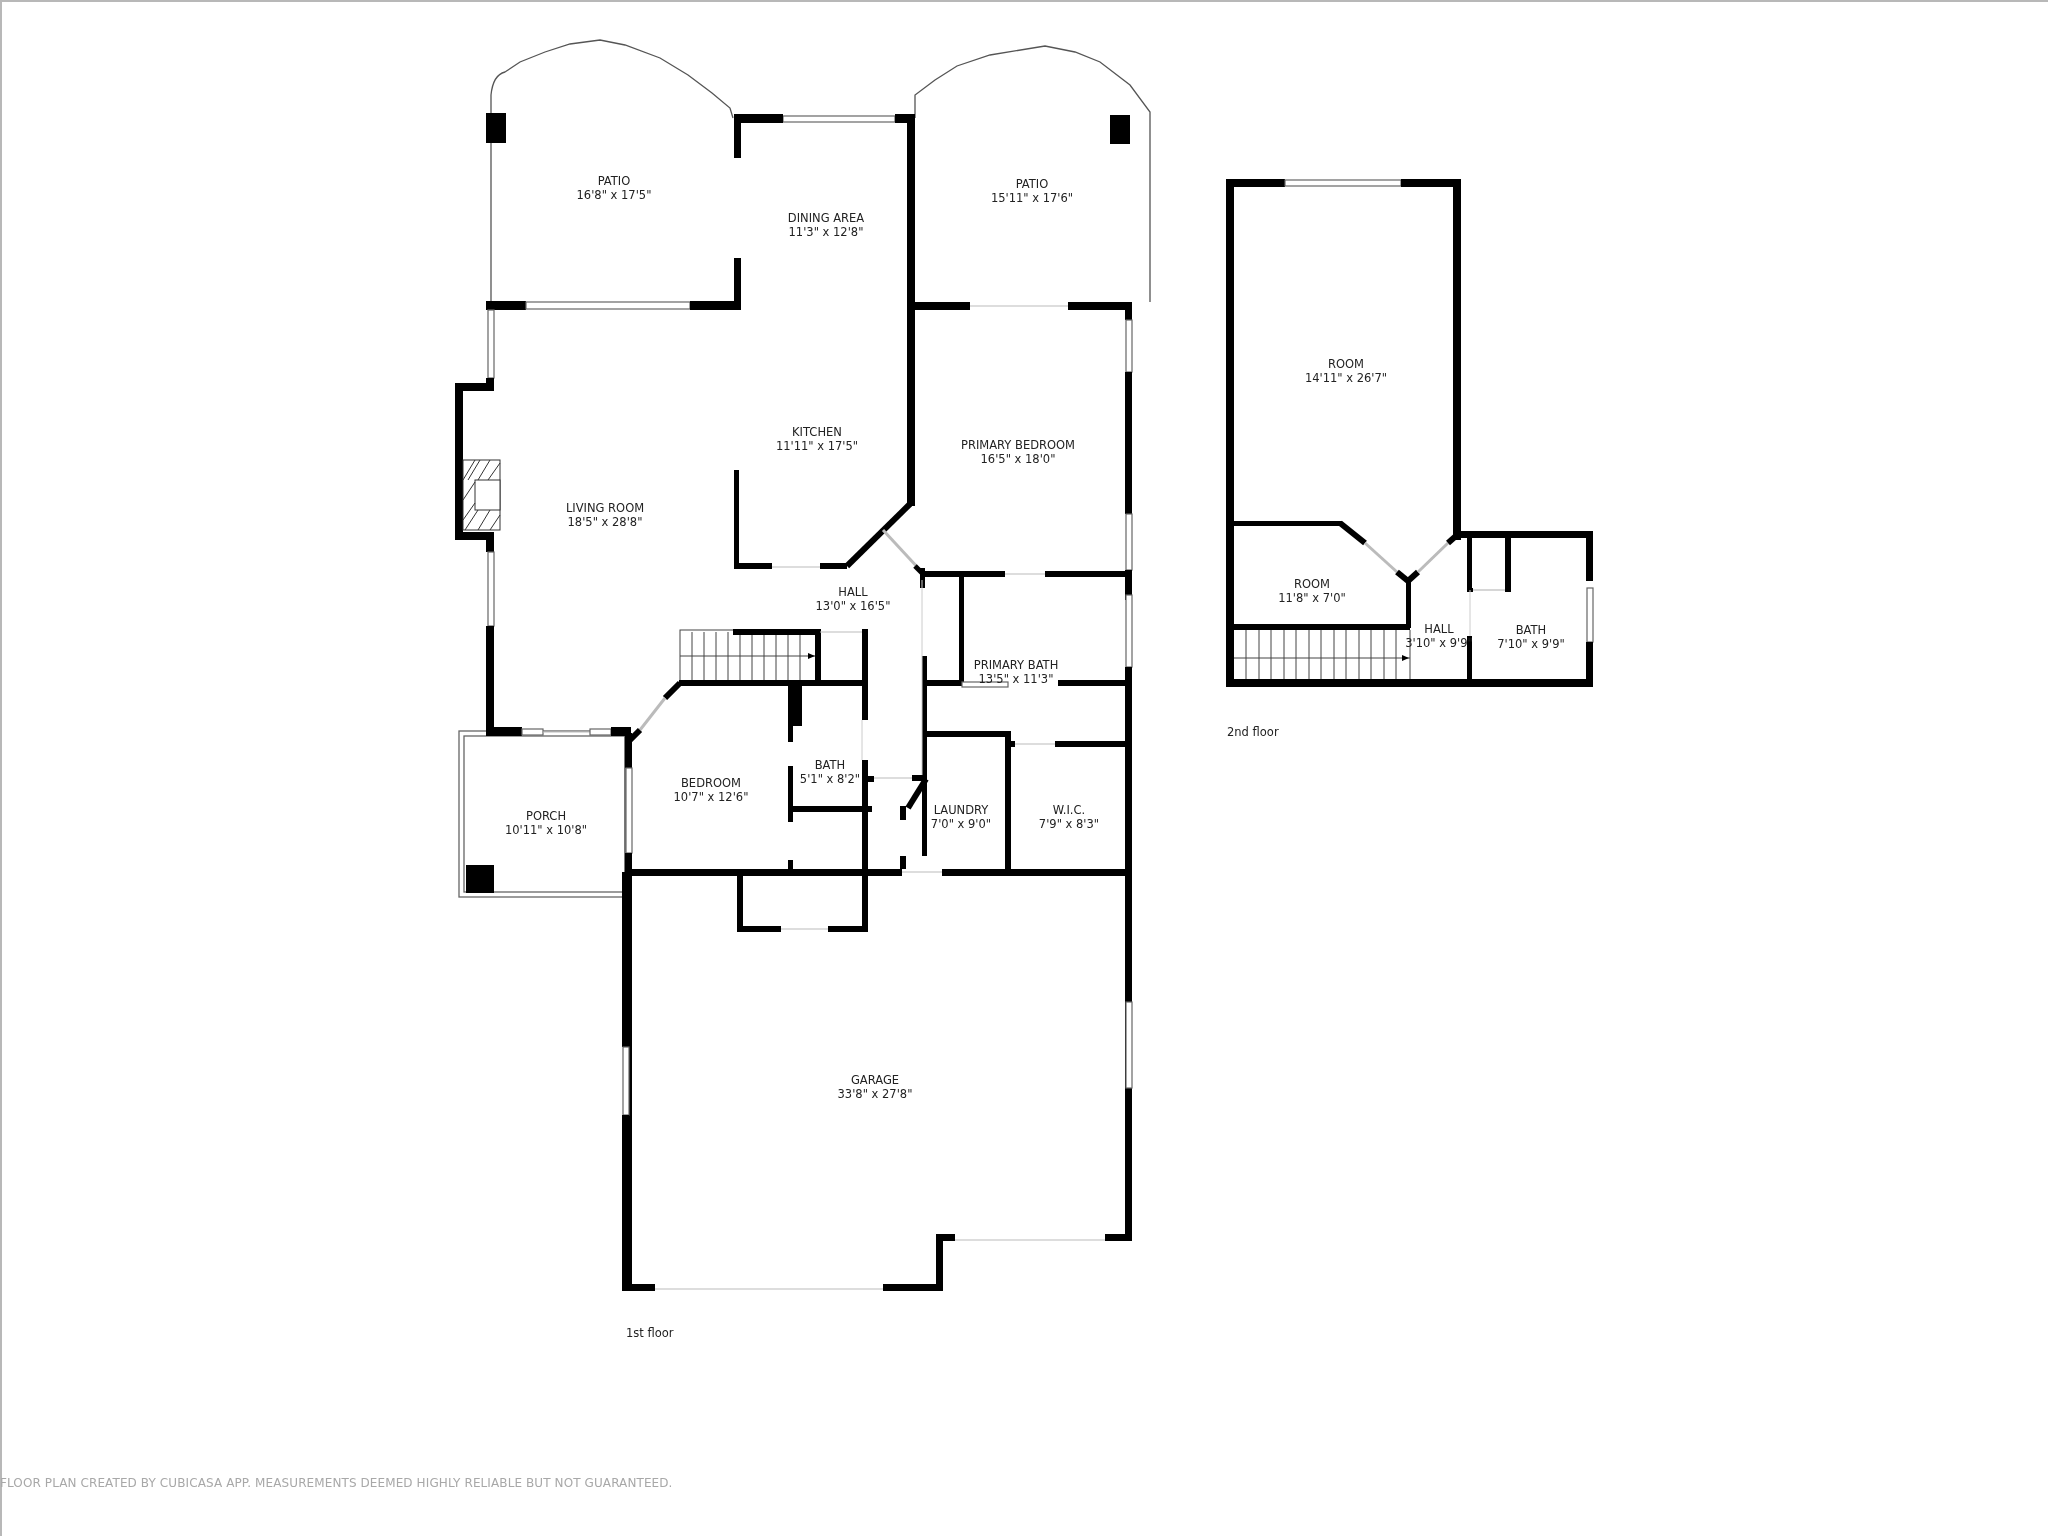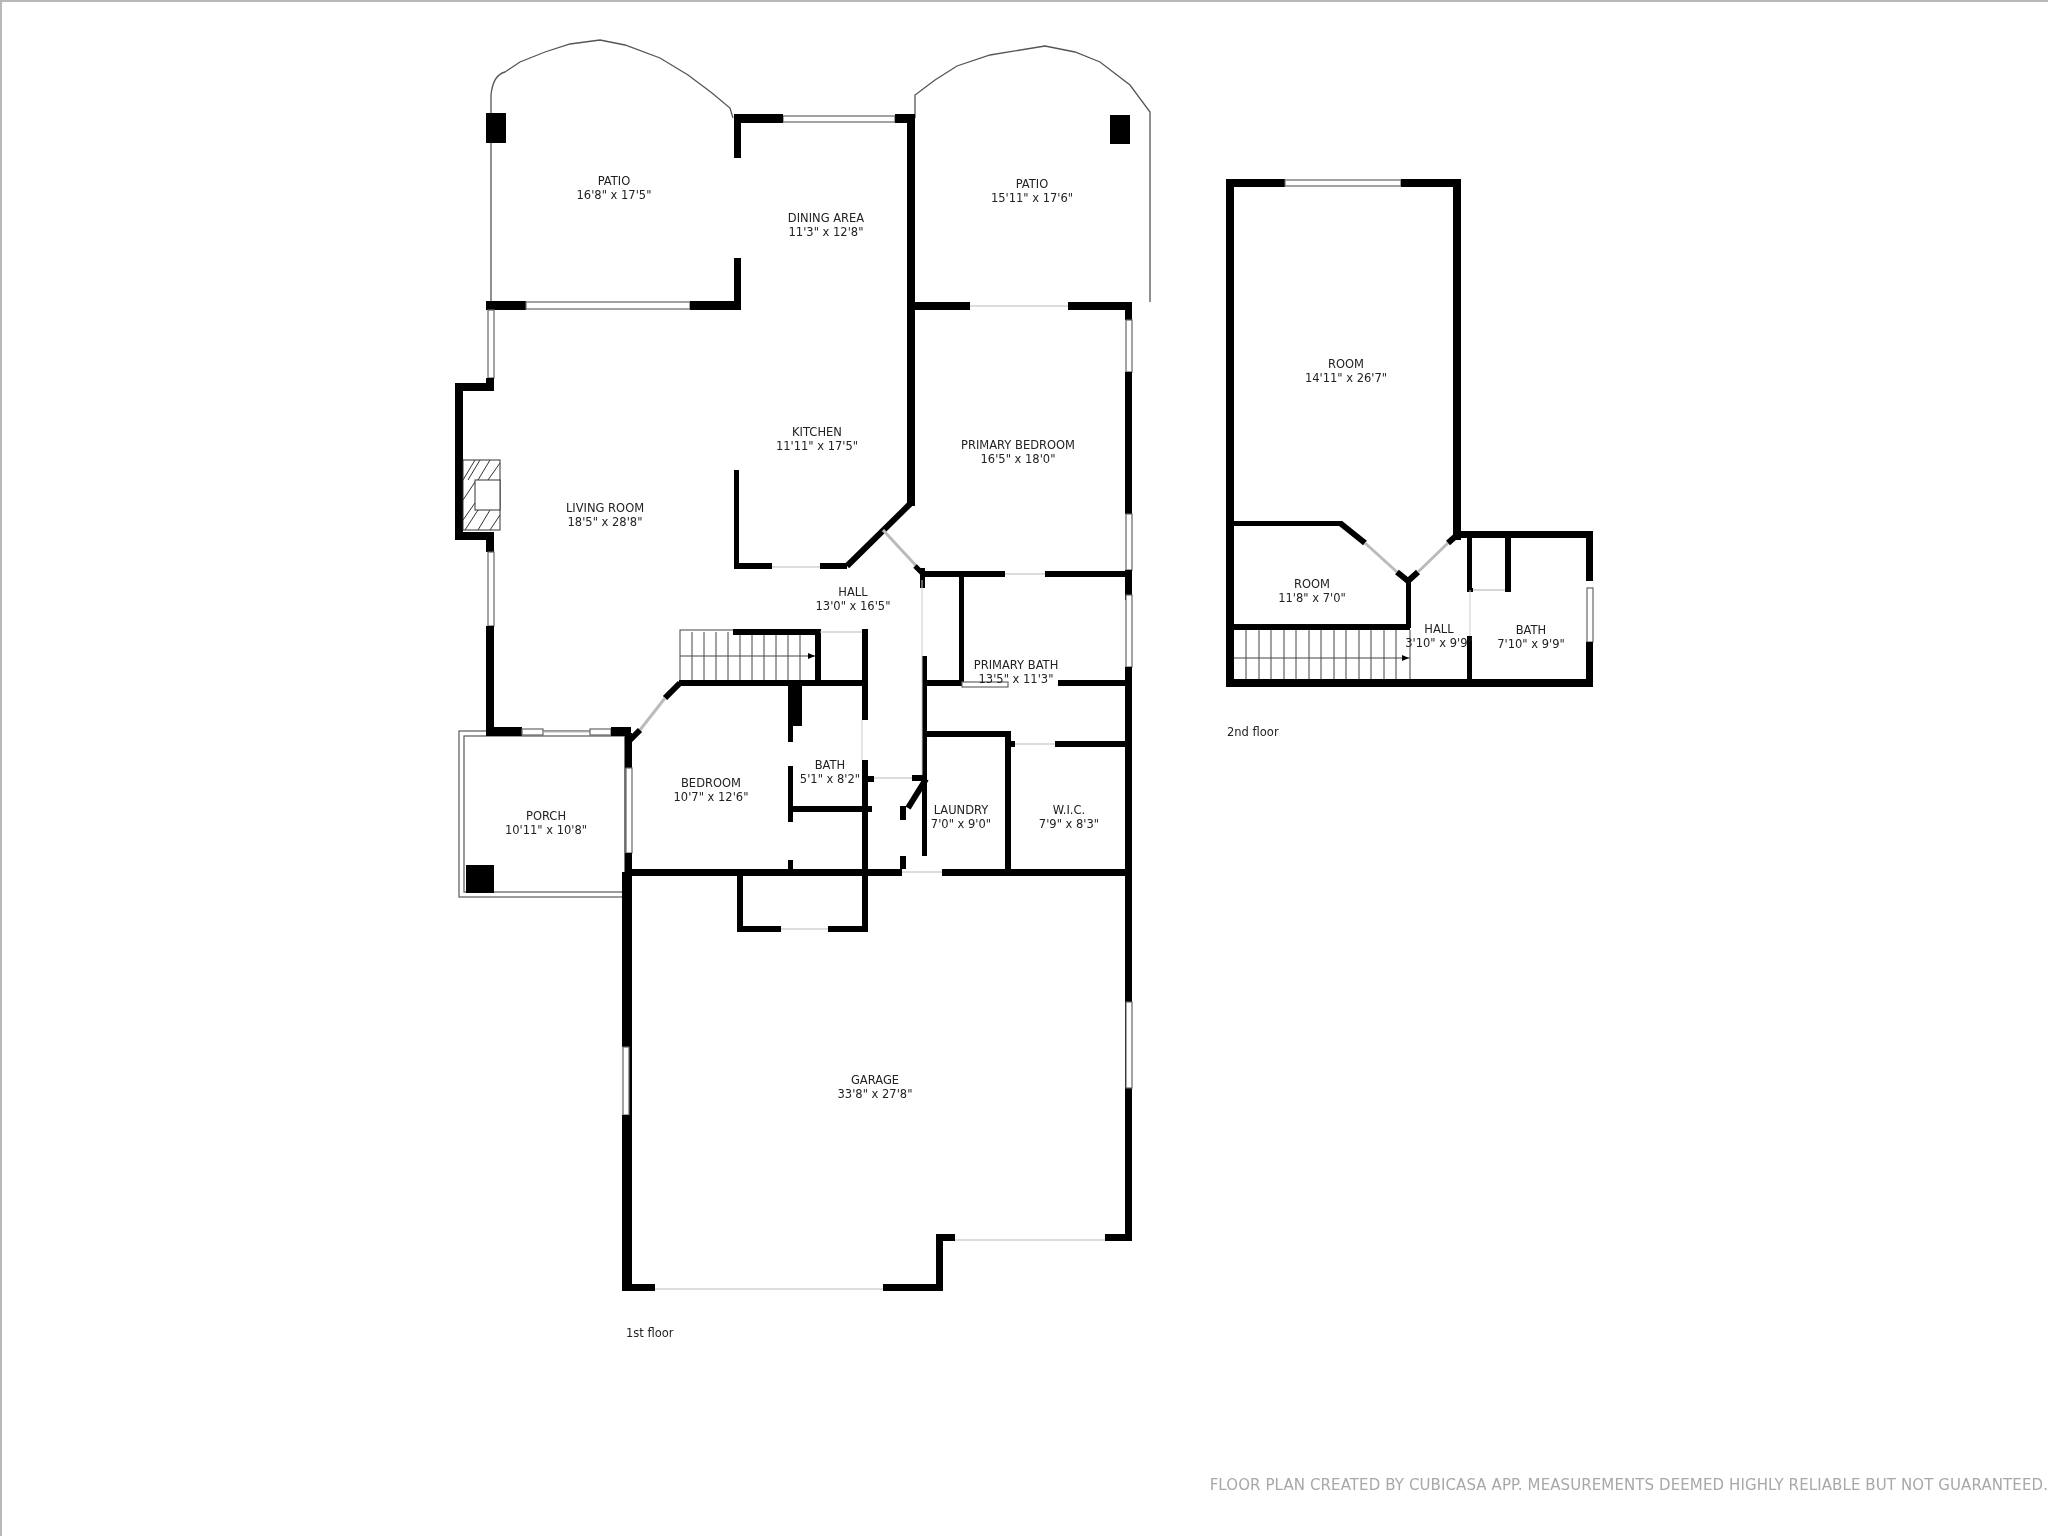--- a/index.html
+++ b/index.html
@@ -7,21 +7,21 @@
   .frame { position:absolute; left:0; top:0; width:2048px; height:1536px; border-top:2px solid #b8b8b8; border-left:2px solid #b8b8b8; box-sizing:border-box; }
   svg { position:absolute; left:0; top:0; }
   .wall { fill:#000; }
   .thin { fill:none; stroke:#555; stroke-width:1.3; }
   .win { fill:#fff; stroke:#666; stroke-width:1.2; }
   .door { stroke:#bbb; stroke-width:1.2; fill:none; }
   .stair { fill:none; stroke:#444; stroke-width:1; }
   .rname { font-family:"DejaVu Sans", sans-serif; font-size:11.5px; fill:#222; text-anchor:middle; }
   .rdim { font-family:"DejaVu Sans", sans-serif; font-size:11.5px; fill:#222; text-anchor:middle; }
   .floorlabel { font-family:"DejaVu Sans", sans-serif; font-size:11.5px; fill:#222; }
-  .disclaimer { position:absolute; left:0; width:2048px; top:1476px; text-align:right; font-family:"DejaVu Sans", sans-serif; font-size:15px; color:#a8a8a8; letter-spacing:0.1px; }
+  .disclaimer { position:absolute; left:0; width:2048px; top:1476px; text-align:left; font-family:"DejaVu Sans", sans-serif; font-size:12px; color:#a8a8a8; letter-spacing:0.1px; }
   .hatch { fill:none; stroke:#333; stroke-width:1; }
 </style>
 </head>
 <body>
 
 <div class="frame"></div>
 
 <svg width="2048" height="1536" viewBox="0 0 2048 1536">
 
   <g>

